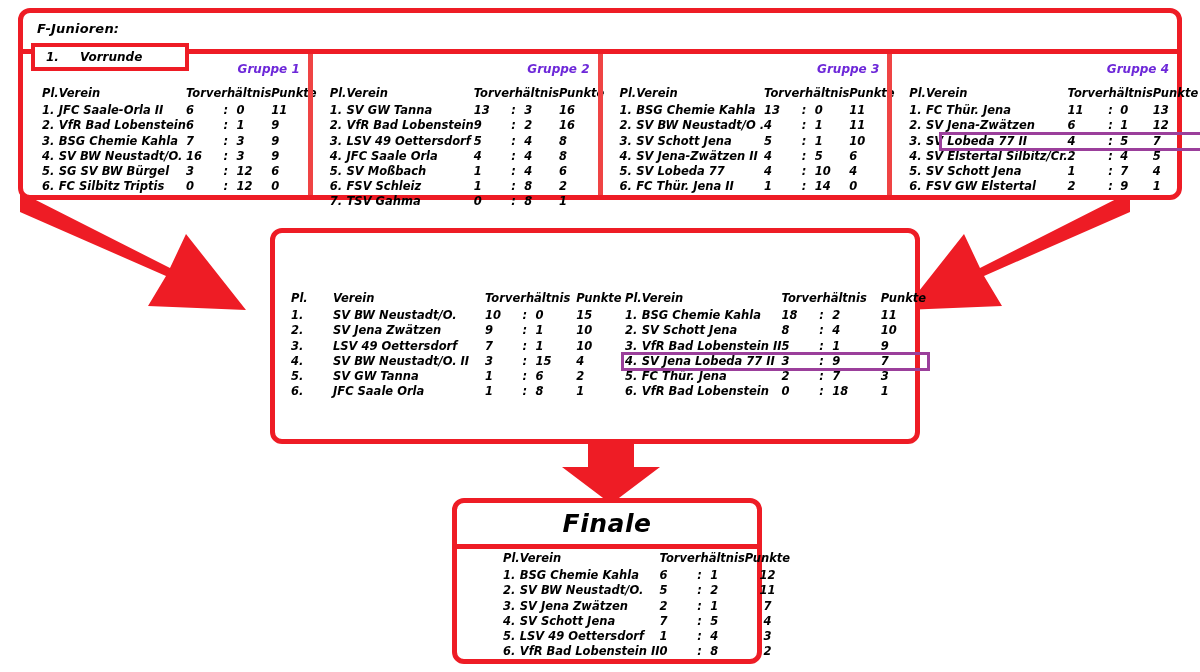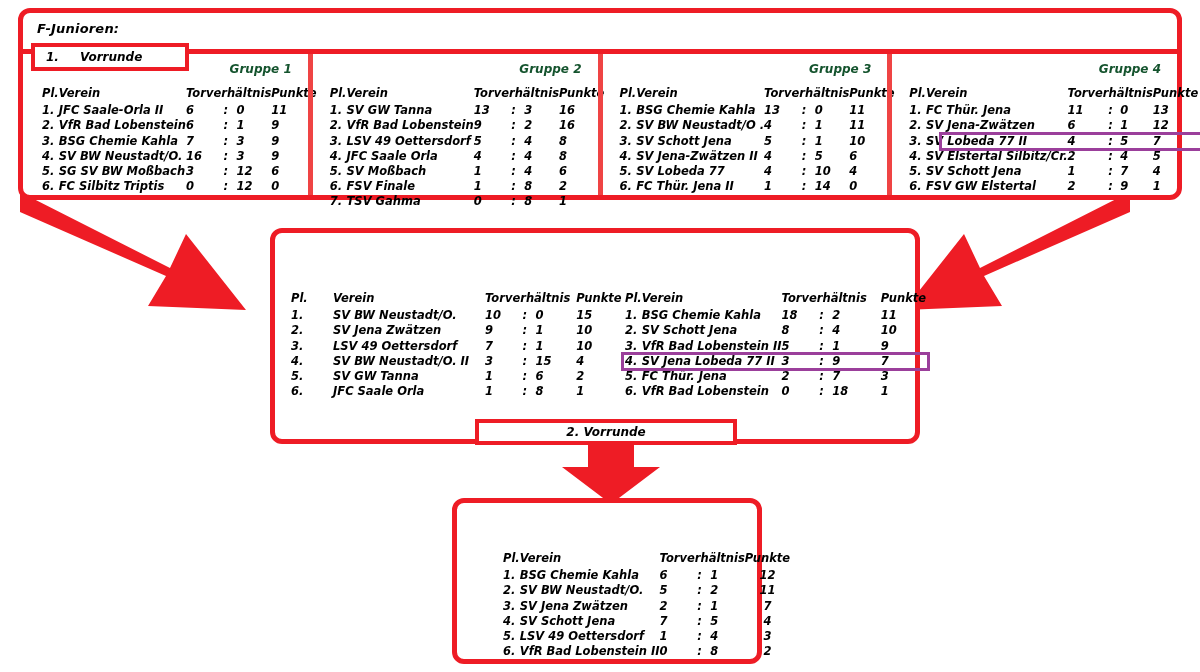--- a/index.html
+++ b/index.html
@@ -50,22 +50,22 @@
 
   
   .r1-cols{
     position:absolute; left:0; top:41px; right:0; bottom:0;
     display:flex;
   }
   .r1-col{ position:relative; flex:1 1 0; border-left:5px solid #ef4444; }
   .r1-col:first-child{ border-left:none; }
 
   .grp-label{
-    position:absolute; right:16px; top:8px;
-    font-style:italic; font-weight:bold; font-size:12px; color:#14532d;
+    position:absolute; right:8px; top:8px;
+    font-style:italic; font-weight:bold; font-size:12px; color:#6d28d9;
     white-space:nowrap;
   }
 
   
   table.stand{
     border-collapse:collapse;
     font-style:italic; font-weight:bold; font-size:11.5px; color:#000;
     white-space:nowrap;
   }
   table.stand td,table.stand th{
@@ -212,21 +212,21 @@
                 <tr>
                   <td class="c-pl">4.</td>
                   <td class="c-ver">SV BW Neustadt/O.</td>
                   <td class="c-gv">16</td>
                   <td class="c-sep">:</td>
                   <td class="c-gt">3</td>
                   <td class="c-pts">9</td>
                 </tr>
                 <tr>
                   <td class="c-pl">5.</td>
-                  <td class="c-ver">SG SV BW Moßbach</td>
+                  <td class="c-ver">SG SV BW Bürgel</td>
                   <td class="c-gv">3</td>
                   <td class="c-sep">:</td>
                   <td class="c-gt">12</td>
                   <td class="c-pts">6</td>
                 </tr>
                 <tr>
                   <td class="c-pl">6.</td>
                   <td class="c-ver">FC Silbitz Triptis</td>
                   <td class="c-gv">0</td>
                   <td class="c-sep">:</td>
@@ -285,21 +285,21 @@
                 <tr>
                   <td class="c-pl">5.</td>
                   <td class="c-ver">SV Moßbach</td>
                   <td class="c-gv">1</td>
                   <td class="c-sep">:</td>
                   <td class="c-gt">4</td>
                   <td class="c-pts">6</td>
                 </tr>
                 <tr>
                   <td class="c-pl">6.</td>
-                  <td class="c-ver">FSV Finale</td>
+                  <td class="c-ver">FSV Schleiz</td>
                   <td class="c-gv">1</td>
                   <td class="c-sep">:</td>
                   <td class="c-gt">8</td>
                   <td class="c-pts">2</td>
                 </tr>
                 <tr>
                   <td class="c-pl">7.</td>
                   <td class="c-ver">TSV Gahma</td>
                   <td class="c-gv">0</td>
                   <td class="c-sep">:</td>
@@ -567,25 +567,25 @@
                 <td class="c-gt">18</td>
                 <td class="c-pts">1</td>
               </tr>
             </tbody>
           </table>
           <div class="hl" style="left: -4px; top: 60.8125px; width: 309.172px; height: 19.2031px;"></div>
         </div>
     </div>
   </div>
 
-  <div id="vorrunde2-tab">
-    <span>2. Vorrunde</span>
-  </div>
 
   <div class="redbox" id="finale">
+    <div id="finale-head">
+      <span>Finale</span>
+    </div>
     <div id="finale-table">
         <table class="stand">
           <thead>
             <tr>
               <td class="c-pl" colspan="1">Pl.</td>
               <td class="c-ver" colspan="1">Verein</td>
               <td class="c-tv-head" colspan="3">Torverhältnis</td>
               <td class="c-pts" colspan="1">Punkte</td>
             </tr>
           </thead>

